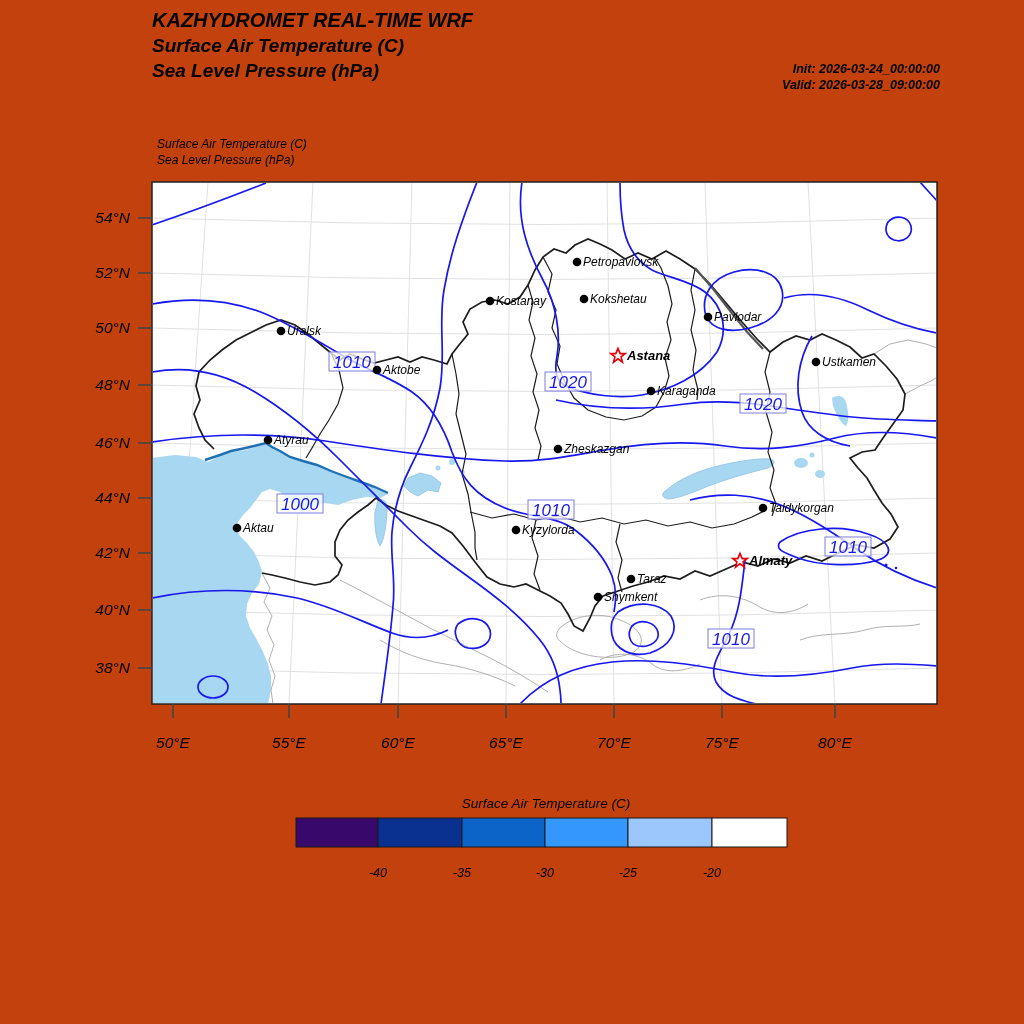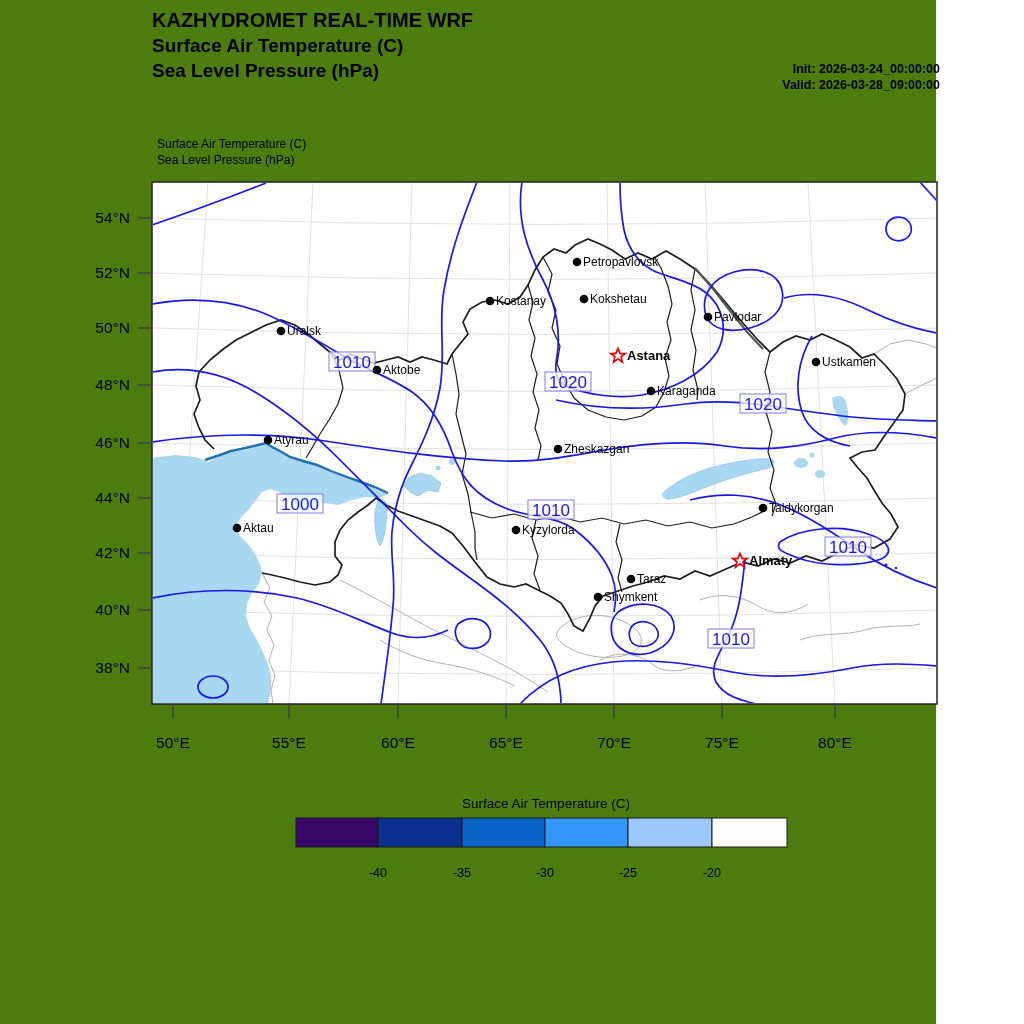--- a/index.html
+++ b/index.html
@@ -1,17 +1,17 @@
 <!DOCTYPE html>
 <html><head>
 <meta charset="utf-8">
 <style>
   html,body{margin:0;padding:0;background:#ffffff;}
-  .page{position:relative;width:936px;height:1024px;background:#4d7c0f;
-        font-family:"Liberation Sans", sans-serif;}
+  .page{position:relative;width:1024px;height:1024px;background:#c2410c;
+        font-family:"Liberation Sans", sans-serif;font-style:italic;}
   svg text{font-family:"Liberation Sans", sans-serif;}
 </style>
 </head>
 <body>
 <div class="page">
 
 
 
 <svg width="1024" height="1024" viewBox="0 0 1024 1024">
 

